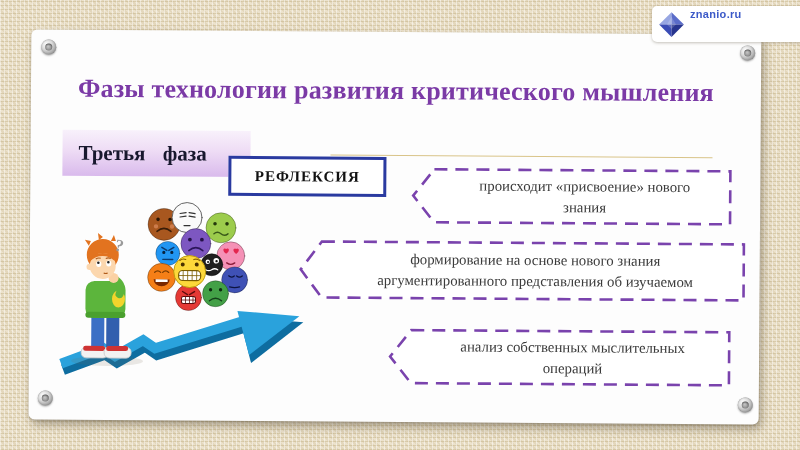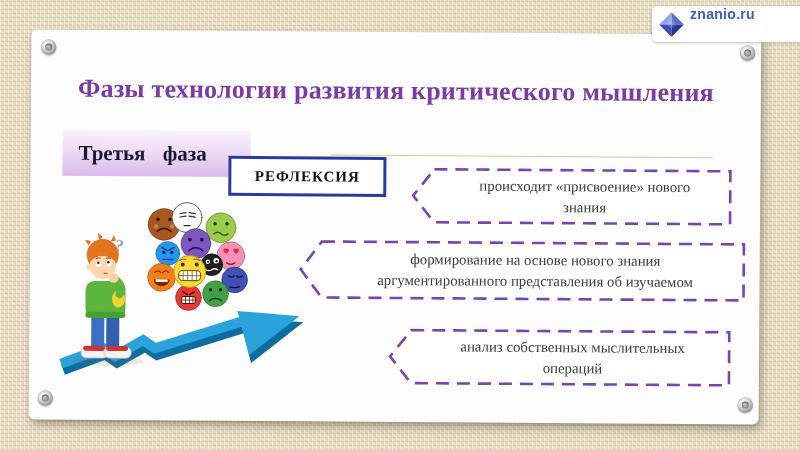--- a/index.html
+++ b/index.html
@@ -42,21 +42,21 @@
   .c1 .t{max-width:252px;}
   .c2 .t{max-width:372px;}
   .c3 .t{max-width:268px;}
   .illu{position:absolute;left:25px;top:168px;width:270px;height:185px;pointer-events:none;}
   .logo{position:absolute;left:652px;top:6px;width:156px;height:36px;background:#fff;
     border-radius:5px;box-shadow:0 1px 3px rgba(90,80,60,.35);
     display:flex;align-items:flex-start;padding:3px 6px;box-sizing:border-box;
     font-family:"Liberation Sans","DejaVu Sans",sans-serif;}
   .logo-txt{display:flex;flex-direction:column;margin-left:4px;}
   .logo-name{font-size:20px;font-weight:bold;color:#161616;line-height:20px;letter-spacing:.4px;}
-  .logo-url{font-size:14px;font-weight:bold;color:#3c5ac8;line-height:9px;margin-top:1px;padding-left:1px;letter-spacing:.3px;}
+  .logo-url{font-size:11px;font-weight:bold;color:#3c5ac8;line-height:9px;margin-top:1px;padding-left:1px;letter-spacing:.3px;}
 </style>
 </head>
 <body>
 
 <div class="stage">
 
   <div class="card">
     <div class="screw" style="left:10px;top:10px;"></div>
     <div class="screw" style="left:709px;top:11px;"></div>
     <div class="screw" style="left:9px;top:361px;"></div>

